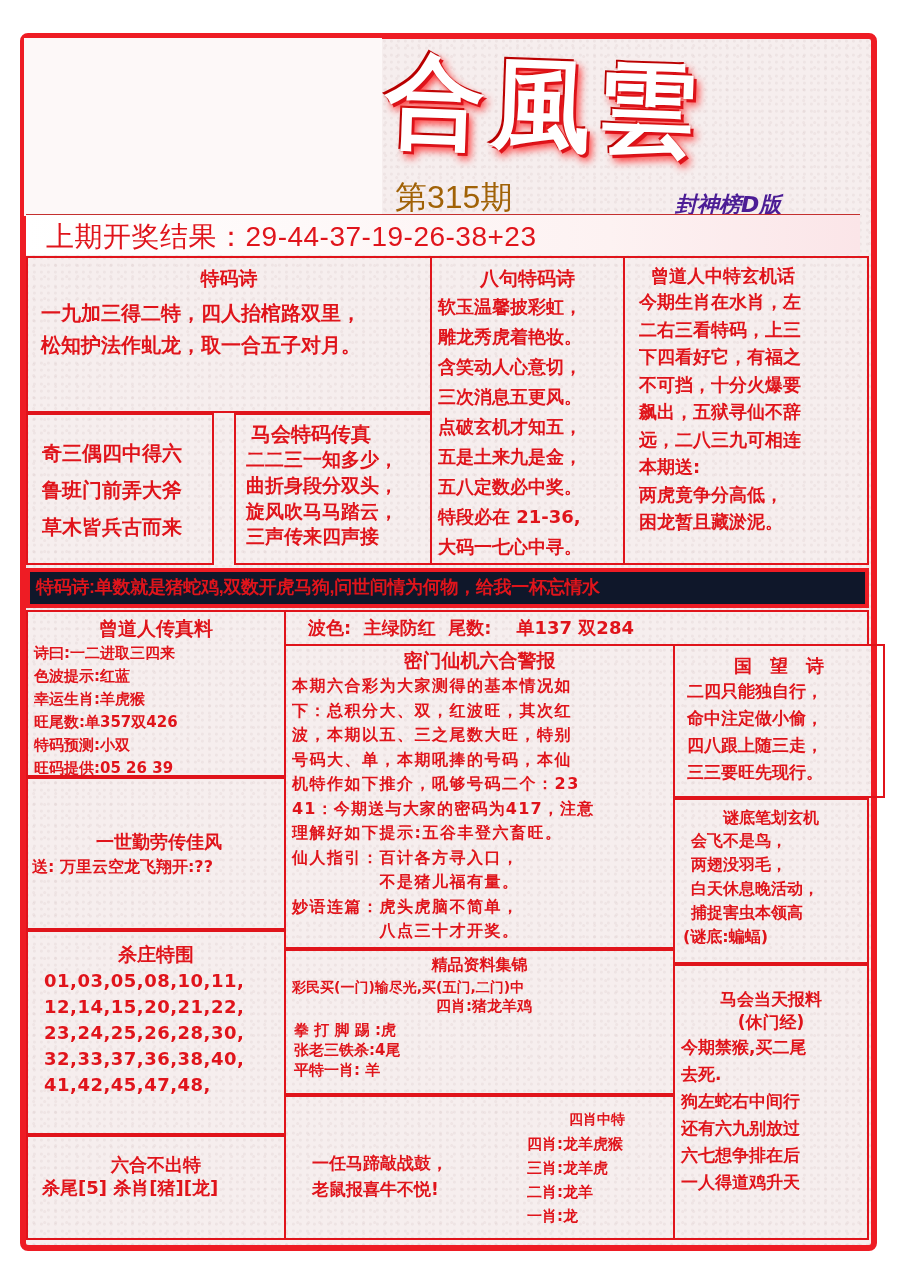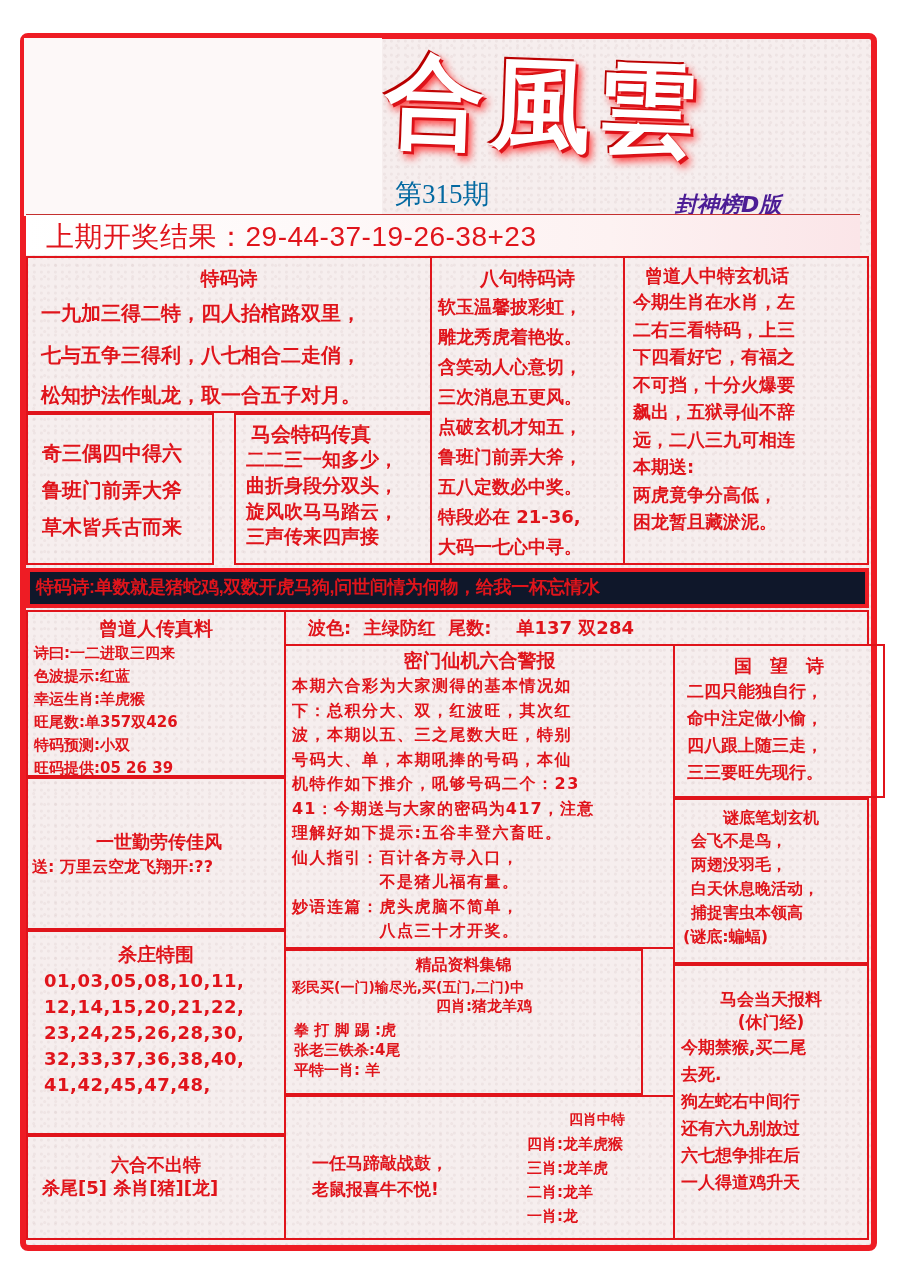--- a/index.html
+++ b/index.html
@@ -10,21 +10,21 @@
            background:
              radial-gradient(circle at 20% 30%, rgba(200,180,180,0.18) 1px, transparent 2px),
              radial-gradient(circle at 70% 60%, rgba(200,170,170,0.15) 1px, transparent 2px),
              #f6eeee;
            background-size: 7px 7px, 11px 11px, auto; }
   .box { position:absolute; box-sizing:border-box; border:2px solid #e0141b; }
   .blank-logo { position:absolute; left:24px; top:38px; width:358px; height:178px; background:#fdf8f8; }
   .title-big { position:absolute; left:385px; top:40px; font-family:"DejaVu Serif","Liberation Serif",serif;
                font-size:100px; font-weight:bold; color:#ffffff; letter-spacing:6px;
                text-shadow: 0 0 2px #c00000, 3px 3px 0 #e0141b, 5px 6px 8px #ff2a2a, -2px -2px 0 #b80000; transform:rotate(2deg); }
-  .issue { position:absolute; left:395px; top:176px; font-size:27px; color:#0369a1; font-family:Liberation Serif, serif; }
+  .issue { position:absolute; left:395px; top:176px; font-size:32px; color:#a16207; font-family:Liberation Sans, sans-serif; }
   .edition { position:absolute; left:675px; top:190px; font-size:22px; font-weight:bold; font-style:italic; color:#4c1d95; }
   .result-bar { position:absolute; left:26px; top:214px; width:834px; height:40px;
                 background:linear-gradient(90deg,#ffffff 0%,#fdf2f2 70%,#fbe5e8 100%); border-top:1px solid #c4302f; }
   .result-text { position:absolute; left:46px; top:218px; font-size:28px; color:#e0141b; font-family:"Liberation Sans",sans-serif; letter-spacing:0.5px; }
   .hdr { text-align:center; font-weight:bold; }
   .t { font-weight:bold; line-height:1.2; white-space:nowrap; }
   .strip { position:absolute; left:26px; top:568px; width:843px; height:40px; border:4px solid #ee1c24; box-sizing:border-box; background:#0f172a; }
 </style>
 </head>
 <body>
@@ -36,21 +36,20 @@
 <div class="issue">第315期</div>
 <div class="edition">封神榜D版</div>
 <div class="result-bar"></div>
 <div class="result-text">
   <span>上期开奖结果：</span><span>29-44-37-19-26-38+23</span>
 </div>
 
 <div class="box" style="left:26px;top:256px;width:406px;height:157px;">
   <div class="hdr" style="font-size:19px;margin-top:8px;">特码诗</div>
   <div class="t" style="font-size:20px;margin:4px 0 0 13px;line-height:34px;">一九加三得二特，四人抬棺路双里，</div>
-  <div class="t" style="font-size:20px;margin-left:13px;line-height:50px;">七与五争三得利，八七相合二走俏，</div>
   <div class="t" style="font-size:20px;margin-left:13px;line-height:30px;">松知护法作虬龙，取一合五子对月。</div>
 </div>
 
 <div class="box" style="left:26px;top:413px;width:188px;height:152px;">
   <div class="t" style="font-size:20px;margin:26px 0 0 14px;">奇三偶四中得六</div>
   <div class="t" style="font-size:20px;margin:13px 0 0 14px;">鲁班门前弄大斧</div>
   <div class="t" style="font-size:20px;margin:13px 0 0 14px;">草木皆兵古而来</div>
 </div>
 
 <div class="box" style="left:234px;top:413px;width:198px;height:152px;">
@@ -62,28 +61,28 @@
 </div>
 
 <div class="box" style="left:430px;top:256px;width:195px;height:309px;">
   <div class="hdr" style="font-size:19px;margin-top:8px;">八句特码诗</div>
   <div style="margin-left:6px;">
     <div class="t" style="font-size:18px;line-height:30px;">软玉温馨披彩虹，</div>
     <div class="t" style="font-size:18px;line-height:30px;">雕龙秀虎着艳妆。</div>
     <div class="t" style="font-size:18px;line-height:30px;">含笑动人心意切，</div>
     <div class="t" style="font-size:18px;line-height:30px;">三次消息五更风。</div>
     <div class="t" style="font-size:18px;line-height:30px;">点破玄机才知五，</div>
-    <div class="t" style="font-size:18px;line-height:30px;">鲁班门前弄大斧，</div>
+    <div class="t" style="font-size:18px;line-height:30px;">五是土来九是金，</div>
     <div class="t" style="font-size:18px;line-height:30px;">五八定数必中奖。</div>
     <div class="t" style="font-size:18px;line-height:30px;">特段必在 21-36,</div>
     <div class="t" style="font-size:18px;line-height:30px;">大码一七心中寻。</div>
   </div>
 </div>
 
-<div class="box" style="left:623px;top:256px;width:246px;height:309px;">
+<div class="box" style="left:623px;top:256px;width:246px;height:309px;padding-left:6px;">
   <div class="hdr" style="font-size:18px;margin:6px 0 0 20px;text-align:left;">曾道人中特玄机话</div>
   <div style="margin-left:8px;">
     <div class="t" style="font-size:18px;line-height:27.5px;">今期生肖在水肖，左</div>
     <div class="t" style="font-size:18px;line-height:27.5px;">二右三看特码，上三</div>
     <div class="t" style="font-size:18px;line-height:27.5px;">下四看好它，有福之</div>
     <div class="t" style="font-size:18px;line-height:27.5px;">不可挡，十分火爆要</div>
     <div class="t" style="font-size:18px;line-height:27.5px;">飙出，五狱寻仙不辞</div>
     <div class="t" style="font-size:18px;line-height:27.5px;">远，二八三九可相连</div>
     <div class="t" style="font-size:18px;line-height:27.5px;">本期送:</div>
     <div class="t" style="font-size:18px;line-height:27.5px;">两虎竟争分高低，</div>
@@ -142,21 +141,21 @@
     <div class="t" style="font-size:16px;line-height:24.5px;letter-spacing:1.5px;">机特作如下推介，吼够号码二个：23</div>
     <div class="t" style="font-size:16px;line-height:24.5px;letter-spacing:1.2px;">41：今期送与大家的密码为417，注意</div>
     <div class="t" style="font-size:16px;line-height:24.5px;letter-spacing:1.5px;">理解好如下提示:五谷丰登六畜旺。</div>
     <div class="t" style="font-size:16px;line-height:24.5px;letter-spacing:1.5px;">仙人指引：百计各方寻入口，</div>
     <div class="t" style="font-size:16px;line-height:24.5px;letter-spacing:1.5px;">　　　　　不是猪儿福有量。</div>
     <div class="t" style="font-size:16px;line-height:24.5px;letter-spacing:1.5px;">妙语连篇：虎头虎脑不简单，</div>
     <div class="t" style="font-size:16px;line-height:24.5px;letter-spacing:1.5px;">　　　　　八点三十才开奖。</div>
   </div>
 </div>
 
-<div class="box" style="left:284px;top:949px;width:359px;height:146px;">
+<div class="box" style="left:284px;top:949px;width:391px;height:146px;">
   <div class="hdr" style="font-size:16px;margin-top:4px;">精品资料集锦</div>
   <div class="t" style="font-size:14px;margin:3px 0 0 6px;">彩民买(一门)输尽光,买(五门,二门)中</div>
   <div class="t" style="font-size:15px;margin:1px 0 0 150px;">四肖:猪龙羊鸡</div>
   <div class="t" style="font-size:15px;margin:6px 0 0 8px;">拳 打 脚 踢 :虎</div>
   <div class="t" style="font-size:15px;margin:2px 0 0 8px;">张老三铁杀:4尾</div>
   <div class="t" style="font-size:15px;margin:2px 0 0 8px;">平特一肖: 羊</div>
 </div>
 
 <div class="box" style="left:284px;top:1095px;width:391px;height:145px;">
   <div class="t" style="position:absolute;left:26px;top:56px;font-size:17px;">一任马蹄敲战鼓，</div>

